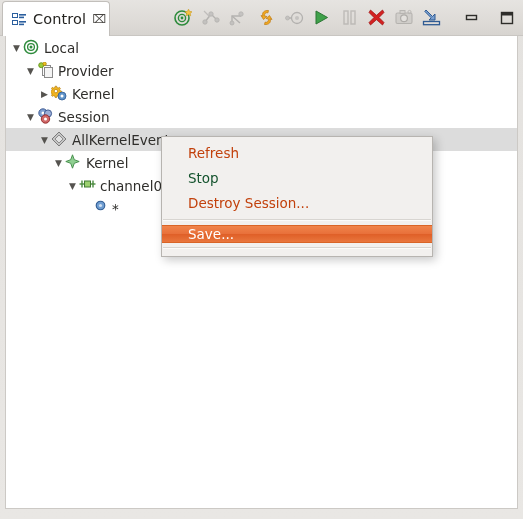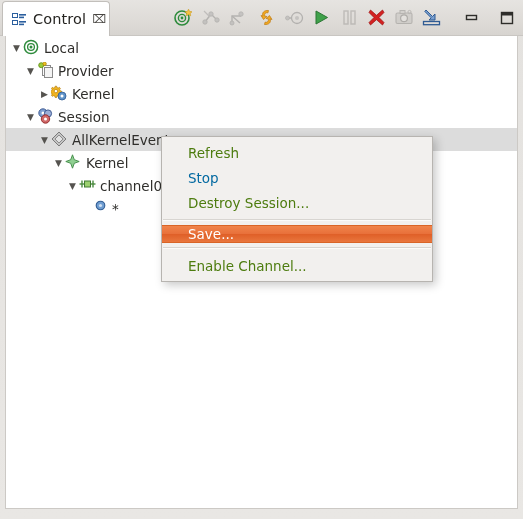--- a/index.html
+++ b/index.html
@@ -84,24 +84,24 @@
     position:absolute;left:161px;top:136px;width:272px;
     background:#f2f0ee;
     border:1px solid #b7b4b0;
     box-sizing:border-box;
     box-shadow:3px 3px 9px rgba(0,0,0,0.22);
     padding:3px 0 3px 0;
     z-index:50;
   }
   .mi{
     height:25px;display:flex;align-items:center;
-    padding-left:26px;font-size:13.5px;color:#4d7c0f;
-    box-sizing:border-box;
-  }
-  .mi.disabled{color:#0369a1;}
+    padding-left:26px;font-size:13.5px;color:#c2410c;
+    box-sizing:border-box;
+  }
+  .mi.disabled{color:#14532d;}
   .mi.highlight{
     background:linear-gradient(to bottom,#f0844a 0%,#e8703a 50%,#df5f27 51%,#e9763d 100%);
     border-top:1px solid #d96426;
     border-bottom:1px solid #d96426;
     color:#ffffff;
     height:18px;
   }
   .msep{height:1px;background:#d8d5d1;margin:4px 1px 4px 1px;border-bottom:1px solid #fbfbfa;}
 </style>
 </head>
@@ -319,17 +319,16 @@
   </div>
 
   <div id="context-menu">
     <div id="menu-items">
         <div class="mi">Refresh</div>
         <div class="mi disabled">Stop</div>
         <div class="mi">Destroy Session...</div>
         <div class="msep"></div>
         <div class="mi highlight">Save...</div>
         <div class="msep"></div>
-        <div class="mi">Enable Channel...</div>
       </div>
   </div>
 
 </div>
 
 </body></html>

